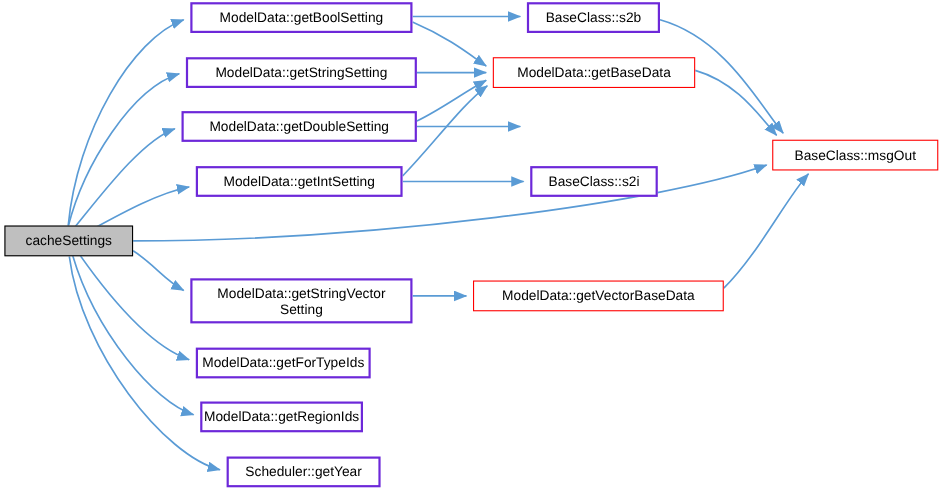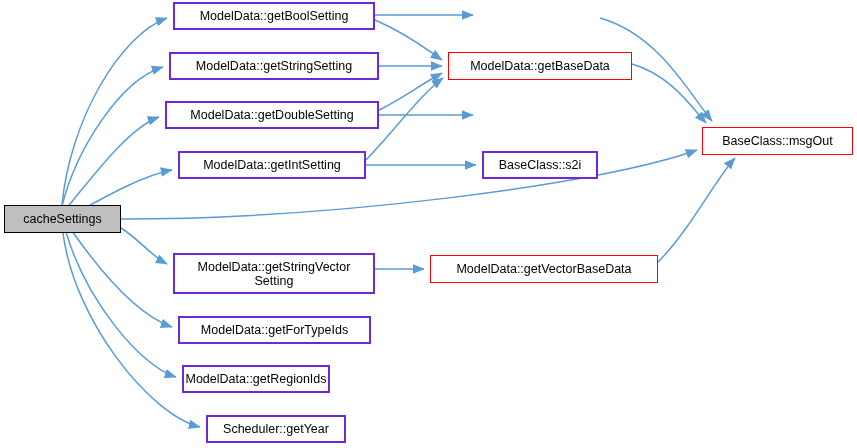--- a/index.html
+++ b/index.html
@@ -67,28 +67,31 @@
   <div class="node" style="left:165px;top:101px;width:214px;height:28px;">
     <span>ModelData::getDoubleSetting</span>
   </div>
   <div class="node" style="left:178px;top:151px;width:188px;height:28px;">
     <span>ModelData::getIntSetting</span>
   </div>
   <div class="node" style="left:173px;top:253px;width:202px;height:41px;">
     <span>ModelData::getStringVector
 Setting</span>
   </div>
-  <div class="node" style="left:178px;top:316px;width:193px;height:28px;">
+  <div class="node" style="left:178px;top:316px;width:159px;height:28px;">
     <span>ModelData::getForTypeIds</span>
   </div>
   <div class="node" style="left:182px;top:365px;width:148px;height:28px;">
     <span>ModelData::getRegionIds</span>
   </div>
   <div class="node" style="left:206px;top:415px;width:140px;height:28px;">
     <span>Scheduler::getYear</span>
+  </div>
+  <div class="node" style="left:479px;top:2px;width:121px;height:28px;">
+    <span>BaseClass::s2b</span>
   </div>
   <div class="node red" style="left:448px;top:52px;width:184px;height:28px;">
     <span>ModelData::getBaseData</span>
   </div>
   <div class="node" style="left:482px;top:151px;width:116px;height:28px;">
     <span>BaseClass::s2i</span>
   </div>
   <div class="node red" style="left:702px;top:127px;width:151px;height:28px;">
     <span>BaseClass::msgOut</span>
   </div>

